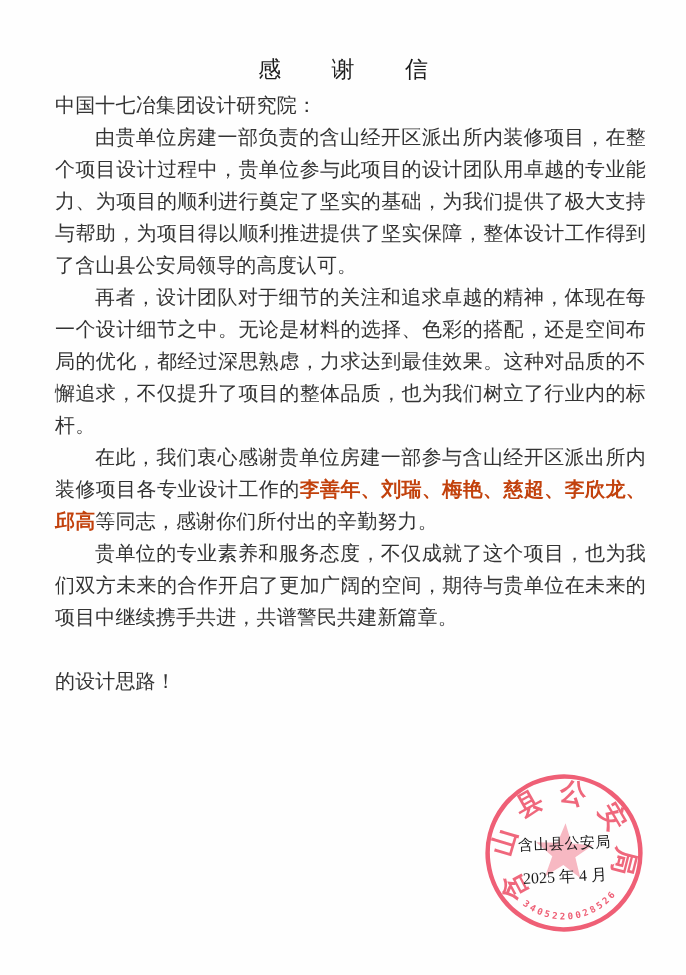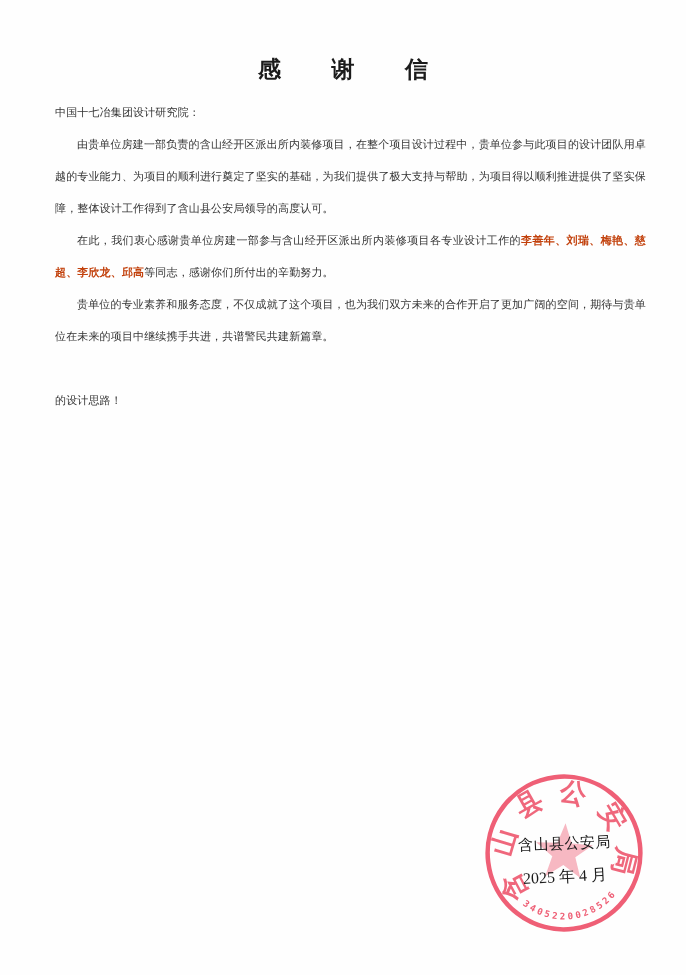--- a/index.html
+++ b/index.html
@@ -14,30 +14,30 @@
     background: #fefefe;
     overflow: hidden;
     color: #2e2e2e;
   }
   .title {
     margin: 0;
     padding-top: 56px;
     text-align: center;
     font-family: "Liberation Sans", "DejaVu Sans", sans-serif;
     font-size: 23px;
-    font-weight: 700;
+    font-weight: 400;
     line-height: 26px;
     letter-spacing: 22px;
     text-indent: 22px;
     color: #1b1b1b;
   }
   .body-text {
-    margin: 14px 40px 0 55px;
+    margin: 7px 40px 0 55px;
     width: 591px;
-    font-size: 11px;
+    font-size: 20px;
     line-height: 32px;
     letter-spacing: 0.15px;
     text-align: justify;
     color: #333333;
   }
   .salutation { text-align: left; }
   p.para { margin: 0; text-indent: 2em; }
   .names { font-weight: 700; color: #c2410c; }
   .closing { margin-top: 32px; text-align: left; }
 
@@ -84,20 +84,21 @@
 </head>
 <body>
 
 <div class="page">
 
   <h1 class="title">感 谢 信</h1>
 
   <div class="body-text">
     <div class="salutation">中国十七冶集团设计研究院：</div>
     <p class="para">由贵单位房建一部负责的含山经开区派出所内装修项目，在整个项目设计过程中，贵单位参与此项目的设计团队用卓越的专业能力、为项目的顺利进行奠定了坚实的基础，为我们提供了极大支持与帮助，为项目得以顺利推进提供了坚实保障，整体设计工作得到了含山县公安局领导的高度认可。</p>
+    <p class="para">再者，设计团队对于细节的关注和追求卓越的精神，体现在每一个设计细节之中。无论是材料的选择、色彩的搭配，还是空间布局的优化，都经过深思熟虑，力求达到最佳效果。这种对品质的不懈追求，不仅提升了项目的整体品质，也为我们树立了行业内的标杆。</p>
     <p class="para"><span>在此，我们衷心感谢贵单位房建一部参与含山经开区派出所内装修项目各专业设计工作的</span><span class="names">李善年、刘瑞、梅艳、慈超、李欣龙、邱高</span><span>等同志，感谢你们所付出的辛勤努力。</span></p>
     <p class="para">贵单位的专业素养和服务态度，不仅成就了这个项目，也为我们双方未来的合作开启了更加广阔的空间，期待与贵单位在未来的项目中继续携手共进，共谱警民共建新篇章。</p>
     <div class="closing">的设计思路！</div>
   </div>
 
   <div class="signature-block">
 
     <svg class="seal" viewBox="0 0 200 200" xmlns="http://www.w3.org/2000/svg" aria-hidden="true">
       <g transform="rotate(-7 100 100)" opacity="0.93">
         <circle cx="100" cy="100" r="92" fill="none" stroke-width="5.5" stroke-opacity="0.95" stroke="#ec4a63"></circle>

